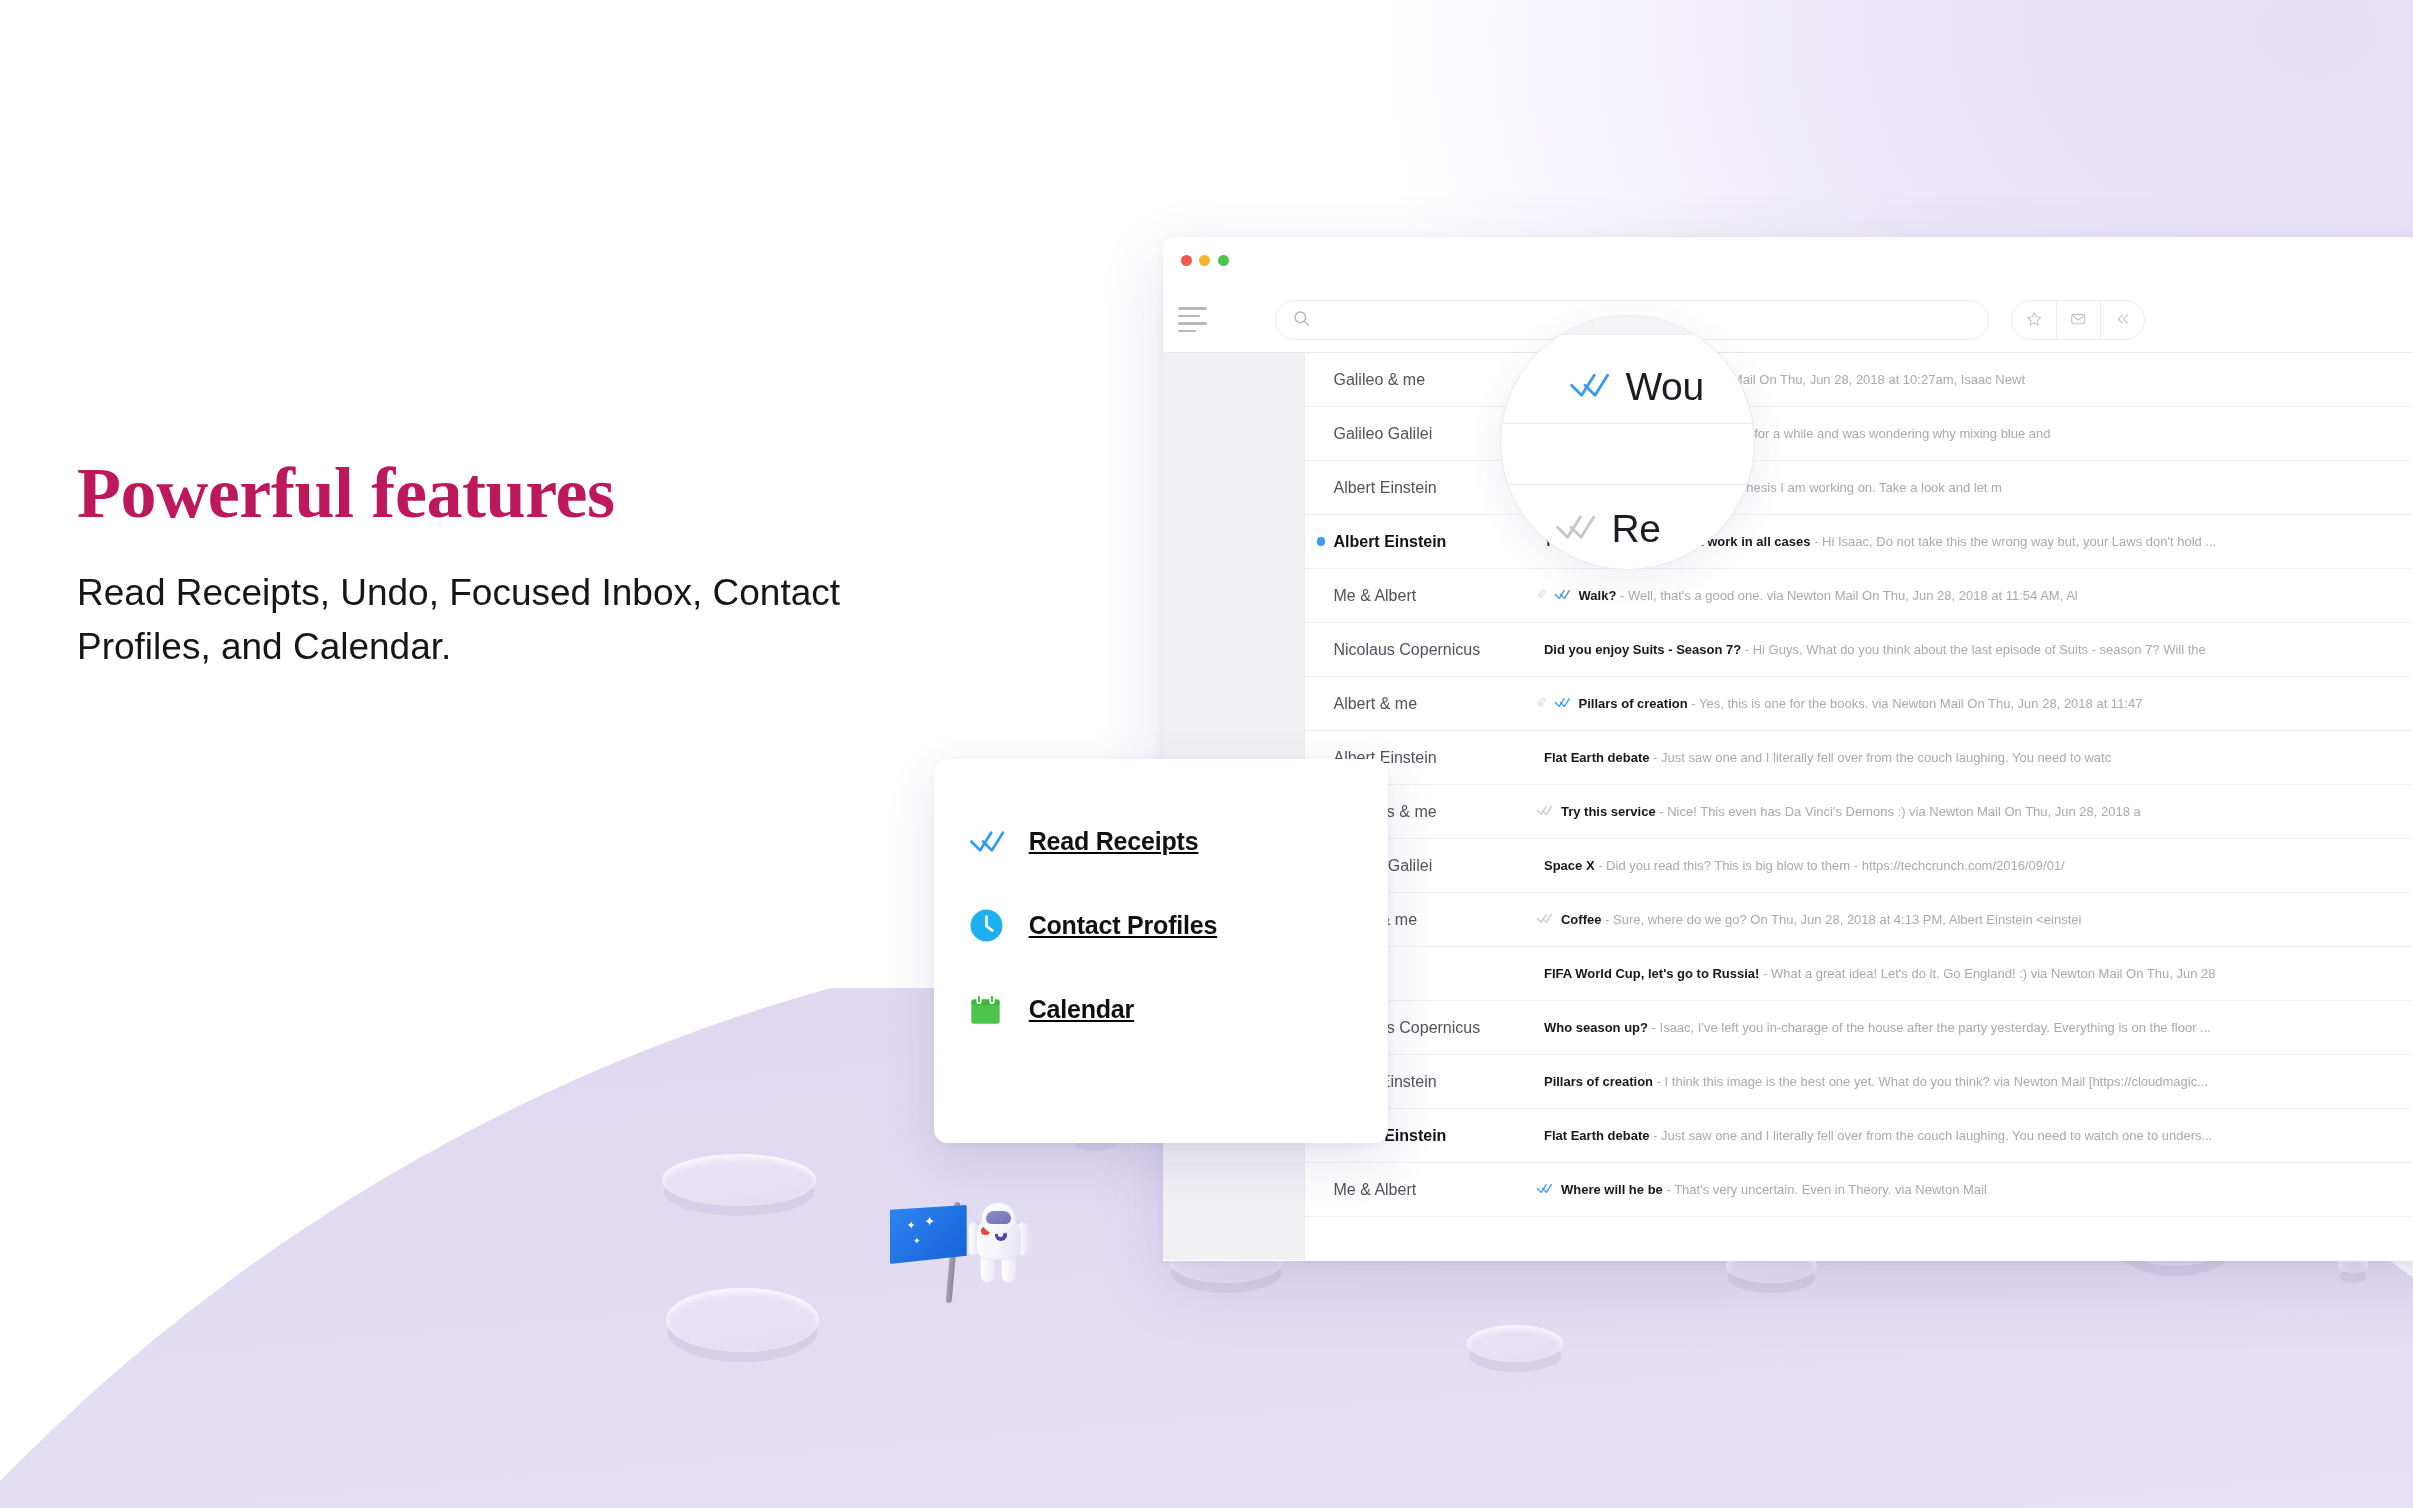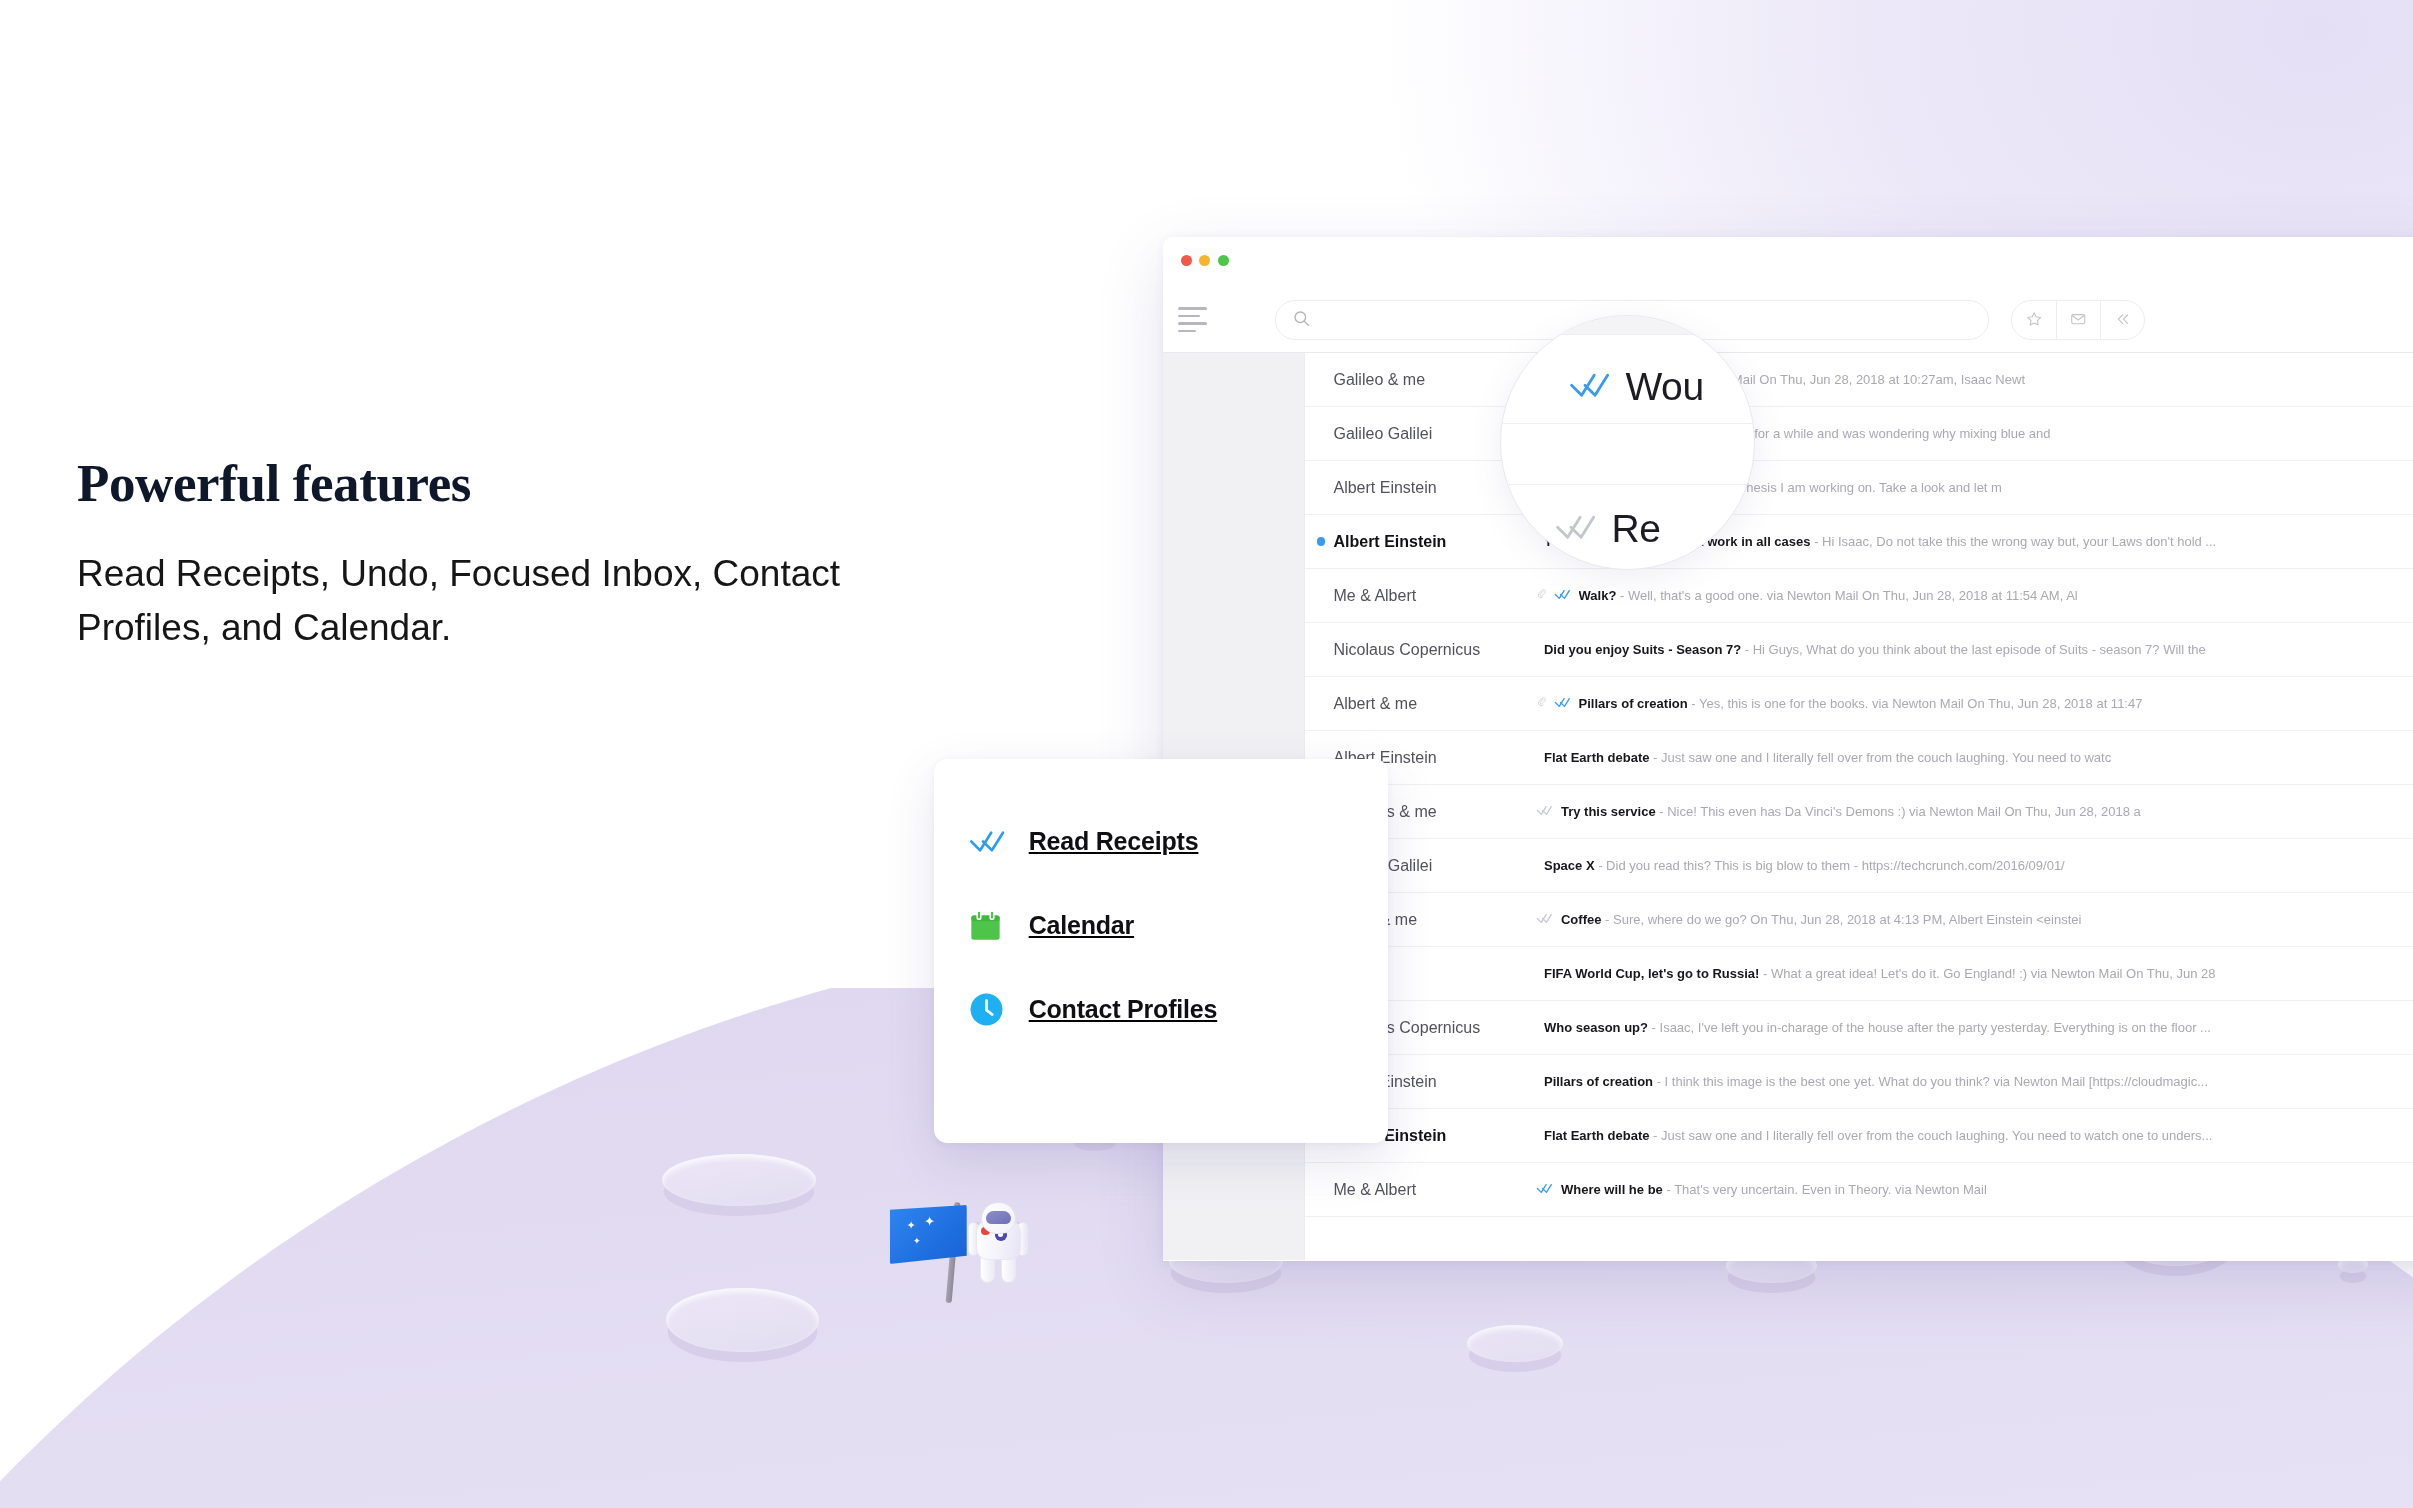--- a/index.html
+++ b/index.html
@@ -71,24 +71,24 @@
   .astro-leg { position:absolute; width: 15px; height: 28.5px; background: linear-gradient(90deg,#ffffff,#eceaf6); border-radius: 5px 5px 7.5px 7.5px; border: 1.7px solid #e9e7f4; top: 54px; }
   .astro-badge-red { position:absolute; left: 13.4px; top: 27px; width: 8.4px; height: 8.4px; border-radius: 50%; background:#e8453c; }
   .astro-badge-blue { position:absolute; left: 27px; top: 29px; width: 11.7px; height: 11.7px; border-radius: 50%; background:#4a4ab5; }
   .astro-badge-blue::after { content:""; position:absolute; left:3.4px; top:3.4px; width:5px; height:5px; border-radius:50%; background:#fff; }
   .astro-shoulder { position:absolute; width: 9.2px; height: 13.4px; background: #cfcbe8; border-radius: 5px; top: 22px; }
 
   
   .copy { position: absolute; left: 77px; top: 457px; width: 888px; }
   .headline {
     font-family: "Liberation Serif", serif;
-    font-size: 53px;
+    font-size: 72px;
     line-height: 1.0;
     font-weight: 700;
-    color: #0f172a;
+    color: #be185d;
     letter-spacing: -0.4px;
   }
   .subcopy {
     margin-top: 37px;
     font-size: 37px;
     line-height: 1.45;
     color: #161616;
     font-weight: 400;
     max-width: 846px;
   }
@@ -444,33 +444,33 @@
         <path d="M4 17L16 29L31 5" stroke="#2d9cf5" stroke-width="3.6" stroke-linecap="round" stroke-linejoin="round"></path>
         <path d="M20 17L32 29L47 5" stroke="#2d9cf5" stroke-width="3.6" stroke-linecap="round" stroke-linejoin="round"></path>
       </svg>
     </span>
     <span class="feature-label">Read Receipts</span>
   </div>
 
 
   <div class="feature-item">
     <span class="feature-icon">
+      <svg width="37" height="37" viewBox="0 0 44 44" fill="none">
+        <circle cx="22" cy="22" r="19" fill="#1eb0f0"></circle>
+        <path d="M22 11.5V22.8L29 28" stroke="#ffffff" stroke-width="3.2" stroke-linecap="round" stroke-linejoin="round"></path>
+      </svg>
+    </span>
+    <span class="feature-label">Contact Profiles</span>
+  </div>
+
+  <div class="feature-item">
+    <span class="feature-icon">
       <svg width="35" height="35" viewBox="0 0 42 42" fill="none">
         <rect x="4" y="9" width="34" height="29" rx="3" fill="#4cc54a"></rect>
         <rect x="4" y="9" width="34" height="7" rx="3" fill="#3fb93d"></rect>
         <rect x="11" y="3.5" width="4.4" height="10" rx="2.2" fill="#4cc54a" stroke="#ffffff" stroke-width="1.8"></rect>
         <rect x="26.6" y="3.5" width="4.4" height="10" rx="2.2" fill="#4cc54a" stroke="#ffffff" stroke-width="1.8"></rect>
       </svg>
     </span>
     <span class="feature-label">Calendar</span>
   </div>
-
-  <div class="feature-item">
-    <span class="feature-icon">
-      <svg width="37" height="37" viewBox="0 0 44 44" fill="none">
-        <circle cx="22" cy="22" r="19" fill="#1eb0f0"></circle>
-        <path d="M22 11.5V22.8L29 28" stroke="#ffffff" stroke-width="3.2" stroke-linecap="round" stroke-linejoin="round"></path>
-      </svg>
-    </span>
-    <span class="feature-label">Contact Profiles</span>
-  </div>
 </div>
 
 
 </body></html>

